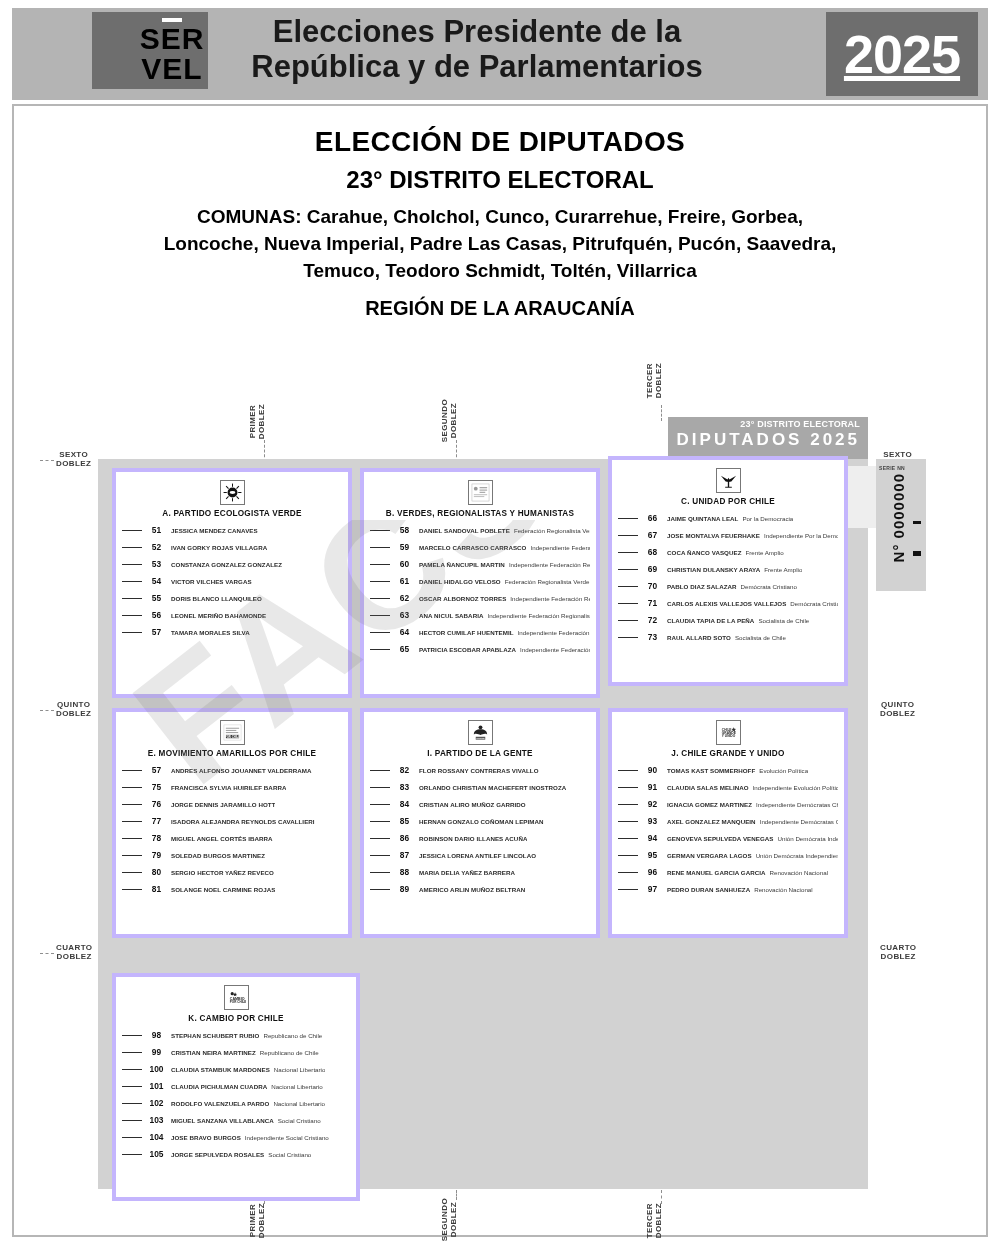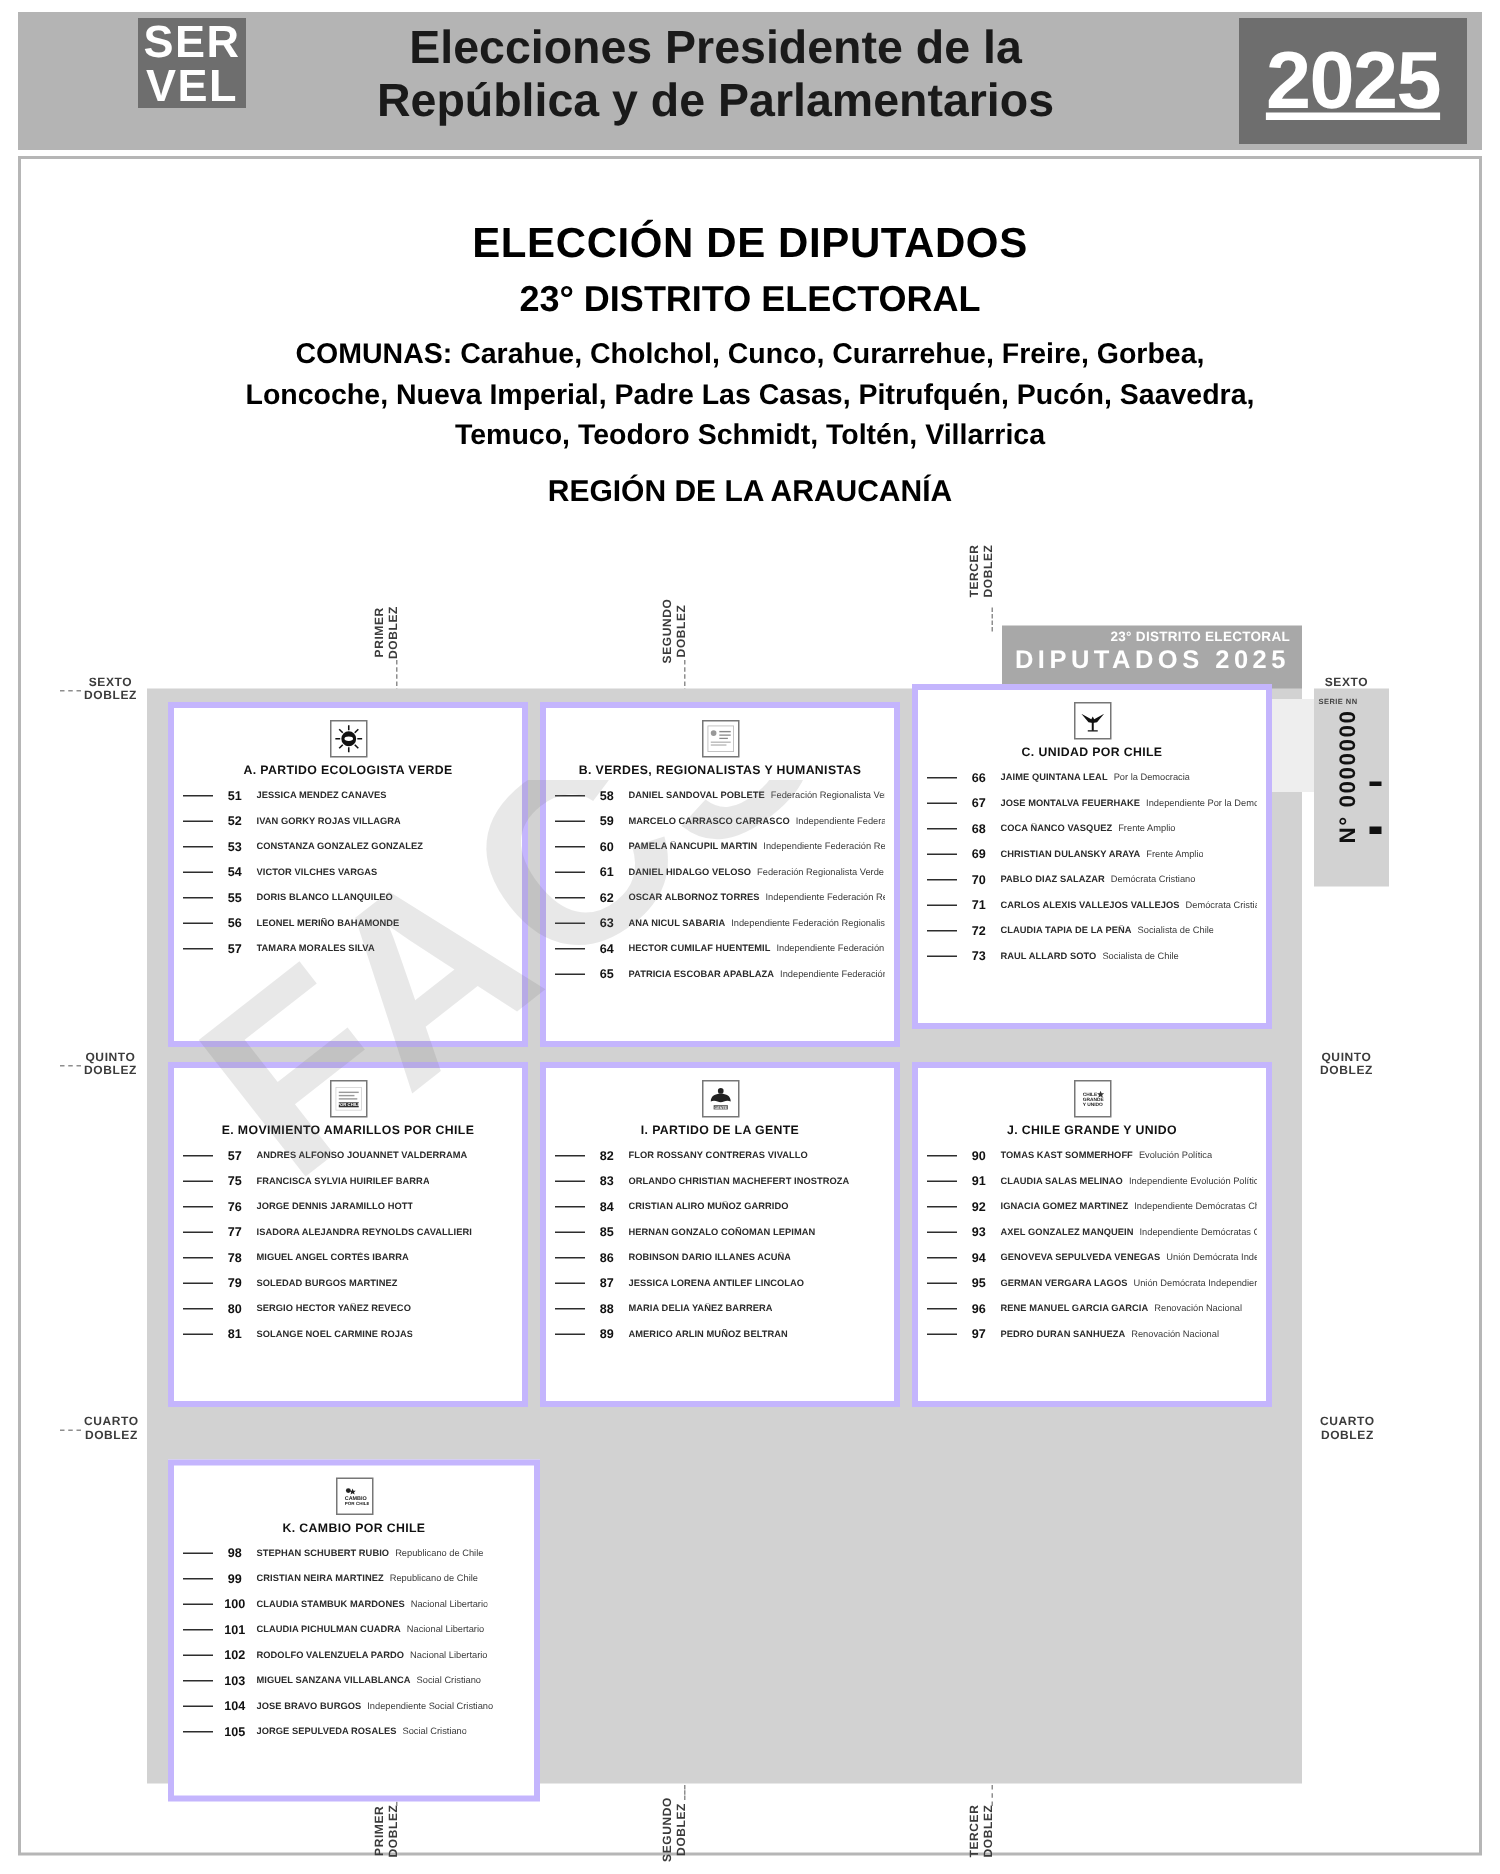--- a/index.html
+++ b/index.html
@@ -19,42 +19,43 @@
     border:2px solid #b6b6b6;box-sizing:border-box;background:#fff;
   }
 
   
   .hdr{
     position:absolute;left:12px;top:8px;width:976px;height:92px;
     background:#b4b4b4;box-sizing:border-box;
   }
   .hdr-inner{position:relative;width:100%;height:100%;}
   .servel-box{
-    position:absolute;left:80px;top:4px;width:72px;height:60px;
-    background:#6e6e6e;color:#ffffff;
+    position:absolute;left:80px;top:4px;width:72px;height:77px;
+    background:#6e6e6e;color:#000000;
     display:flex;flex-direction:column;align-items:center;justify-content:center;
     line-height:0.98;
+    padding-left:44px;
   }
   .servel-bar{width:20px;height:4px;background:#fff;margin-bottom:2px;}
   .servel-t1,.servel-t2{font-size:30px;font-weight:700;letter-spacing:1px;}
   .hdr-title{
     position:absolute;left:175px;top:6px;width:580px;
     text-align:center;font-size:31px;font-weight:700;line-height:1.14;
     color:#1a1a1a;
   }
   .hdr-title .l2{display:block;}
   .year-box{
     position:absolute;right:10px;top:4px;width:152px;height:84px;
     background:#6e6e6e;color:#fff;
     display:flex;align-items:center;justify-content:center;
     font-size:54px;font-weight:700;letter-spacing:-1px;text-decoration:underline;
   }
 
   
-  .titleblock{position:absolute;left:12px;top:126px;width:976px;text-align:center;margin-top:20px;}
+  .titleblock{position:absolute;left:12px;top:126px;width:976px;text-align:center;}
   .t-eleccion{font-size:28px;font-weight:700;letter-spacing:.4px;}
   .t-distrito{font-size:24px;font-weight:700;margin-top:8px;}
   .t-comunas{font-size:19px;font-weight:700;line-height:1.42;margin-top:10px;padding:0 50px;}
   .t-region{font-size:20px;font-weight:700;margin-top:12px;}
 
   
   .fold{position:absolute;font-size:8px;font-weight:700;color:#3b3b3b;
         letter-spacing:.4px;line-height:1.18;}
   .fold.vert{writing-mode:vertical-rl;transform:rotate(180deg);text-align:center;}
   .fold .ln{display:block;}

